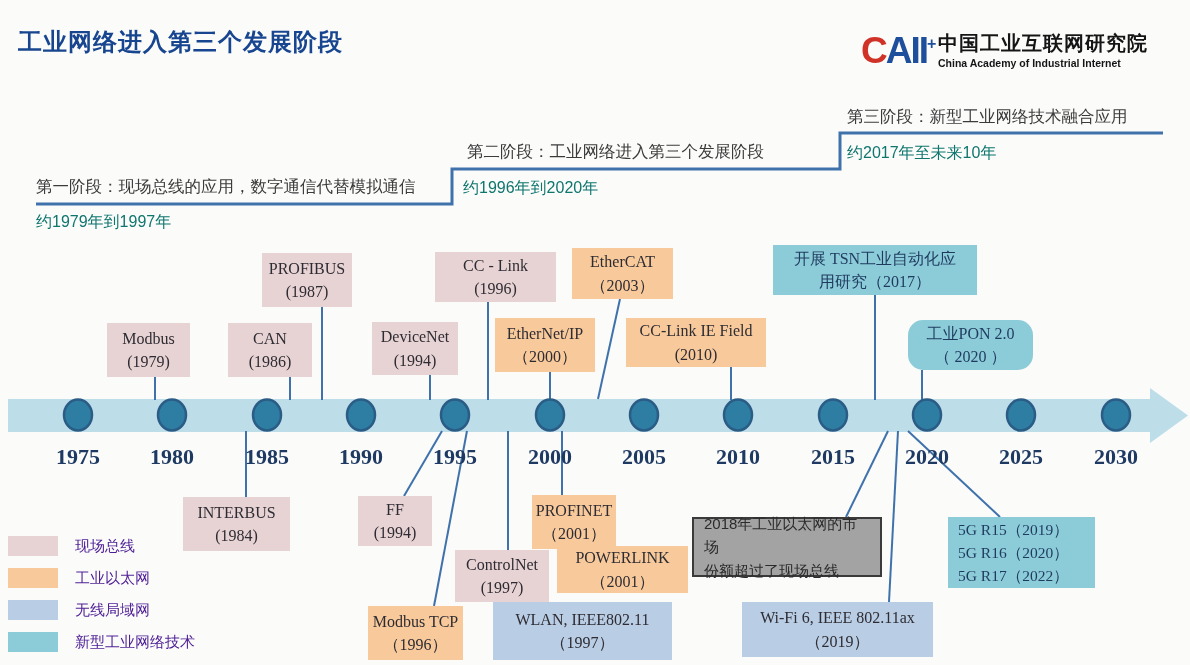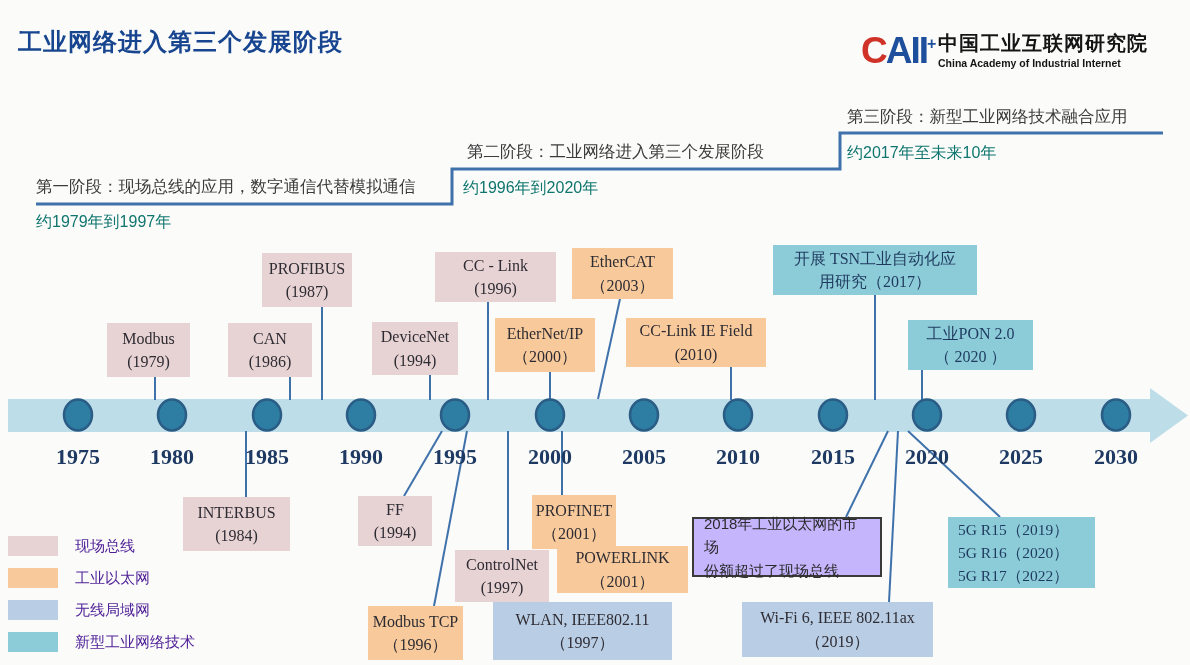--- a/index.html
+++ b/index.html
@@ -35,21 +35,21 @@
   .event-box{
     position:absolute;display:flex;flex-direction:column;justify-content:center;align-items:center;
     font-family:"Liberation Serif",serif;font-size:16px;line-height:1.45;
     color:#2e2c33;text-align:center;
   }
   .cat-fieldbus{background:#e8d3d4;}
   .cat-ethernet{background:#f8ca9b;}
   .cat-wlan{background:#b9cde4;}
   .cat-new{background:#8cccd9;color:#1f3a5e;}
   .note-box{
-    position:absolute;background:#c4b5fd;border:2px solid #3a3a3a;
+    position:absolute;background:#a3a3a3;border:2px solid #3a3a3a;
     display:flex;flex-direction:column;justify-content:center;
     padding:4px 10px;box-sizing:border-box;
     font-size:15px;line-height:1.55;color:#2b2b2b;text-align:left;
   }
   .box-5g{align-items:flex-start;padding-left:10px;font-size:15.5px;line-height:1.5;}
   
   .legend-row{position:absolute;left:8px;height:20px;}
   .legend-swatch{position:absolute;left:0;top:0;width:50px;height:20px;}
   .legend-label{position:absolute;left:67px;top:1px;font-size:15px;color:#4c1d95;white-space:nowrap;text-align:center;}
   
@@ -193,21 +193,21 @@
   </div>
   <div class="event-box cat-wlan" style="left:742px;top:602px;width:191px;height:55px;">
     <span>Wi-Fi 6, IEEE 802.11ax</span>
       <span>（2019）</span>
   </div>
 
   <div class="event-box cat-new" style="left:773px;top:245px;width:204px;height:50px;">
     <span>开展 TSN工业自动化应</span>
       <span>用研究（2017）</span>
   </div>
-  <div class="event-box cat-new" style="left:908px;top:320px;width:125px;height:50px;">
+  <div class="event-box cat-new" style="left:908px;top:320px;width:125px;height:50px;border-radius:15px;">
     <span>工业PON 2.0</span>
       <span>（ 2020 ）</span>
   </div>
   <div class="event-box cat-new box-5g" style="left:948px;top:517px;width:137px;height:71px;">
     <span>5G R15（2019）</span>
       <span>5G R16（2020）</span>
       <span>5G R17（2022）</span>
   </div>
 
   <div class="note-box" style="left:692px;top:517px;width:190px;height:60px;">

